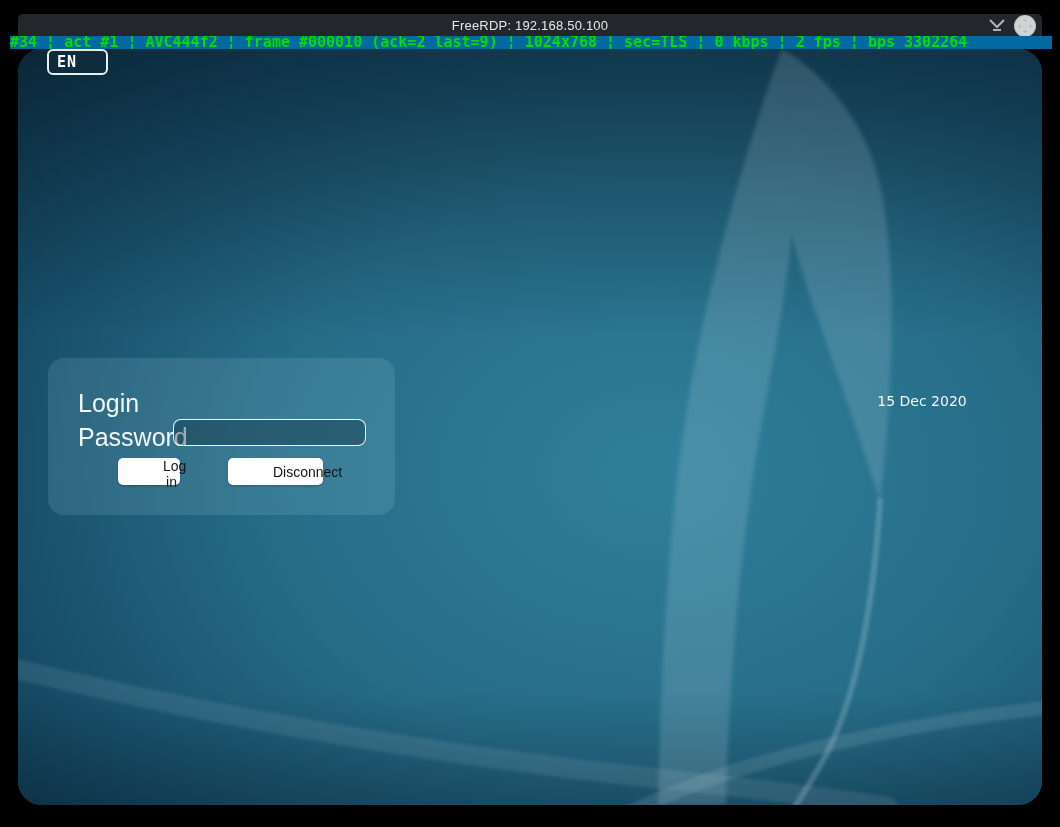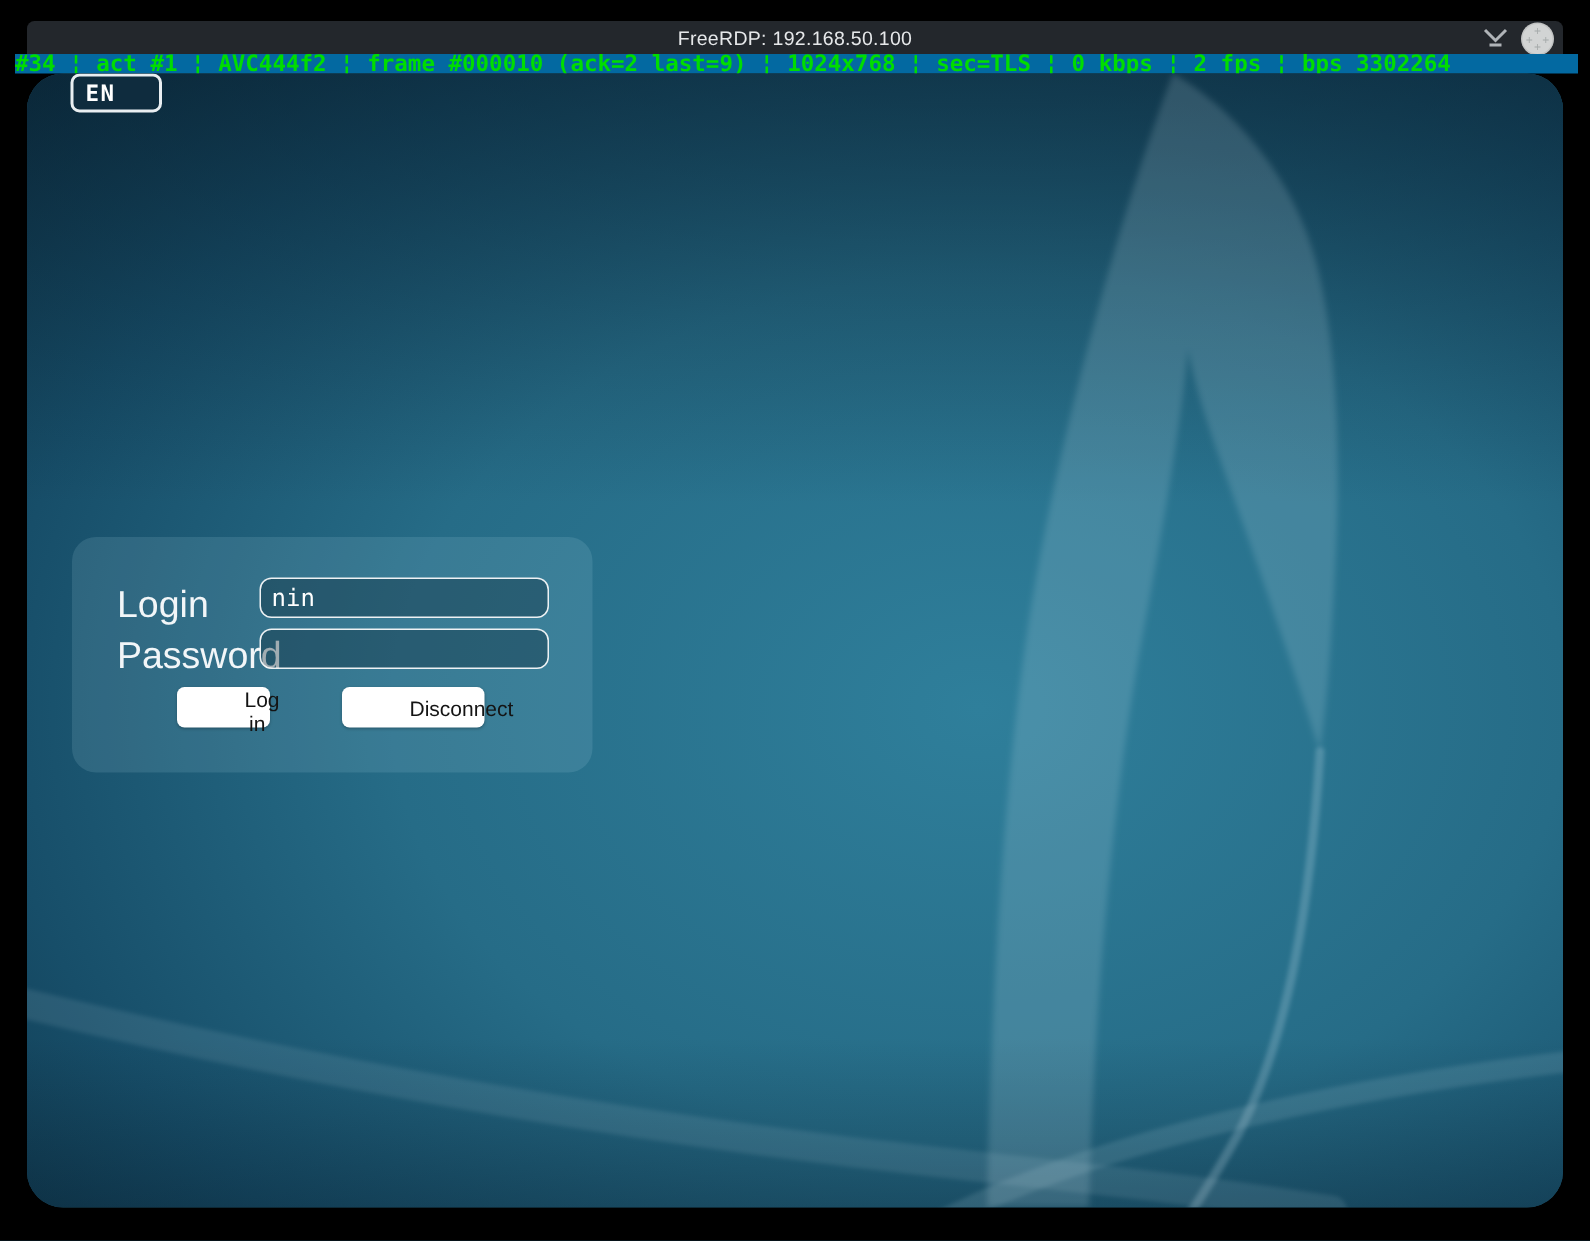--- a/index.html
+++ b/index.html
@@ -162,23 +162,23 @@
       <path d="M 862,452 C 856,548 842,640 808,706 C 786,746 764,778 748,800" stroke-width="6" stroke-opacity="0.22"></path>
       <path d="M 600,770 C 700,716 860,678 1034,658" stroke-width="14" stroke-opacity="0.12"></path>
       <path d="M -10,618 C 170,662 390,702 610,726 C 700,736 780,744 870,758" stroke-width="20" stroke-opacity="0.10"></path>
     </g>
   </svg>
 
   <div class="kbd-layout">EN</div>
 
   <div class="login-panel">
     <span class="field-label label-login">Login</span>
-    <input class="text-input input-login" type="text" value="nin" style="">
     <span class="field-label label-password">Password</span>
     <input class="text-input input-password" type="password" value="" style="">
     <button class="panel-button button-login">Log in</button>
     <button class="panel-button button-disconnect">Disconnect</button>
   </div>
 
   <div class="clock">
+    <div class="clock-date">15 Dec 2020</div>
   </div>
 
 </div>
 
 </body></html>

